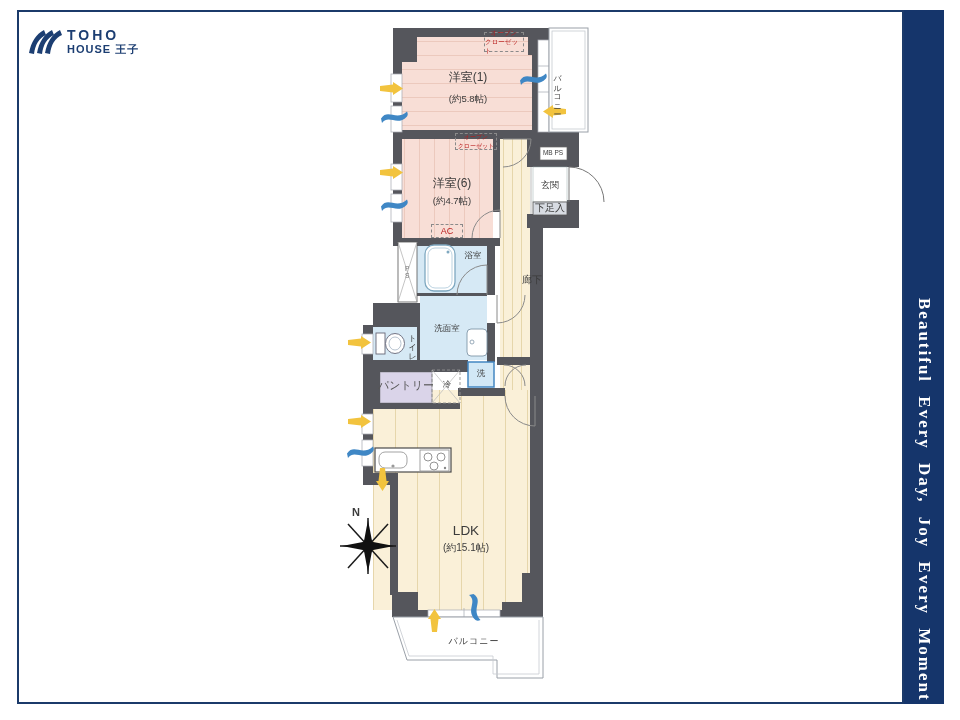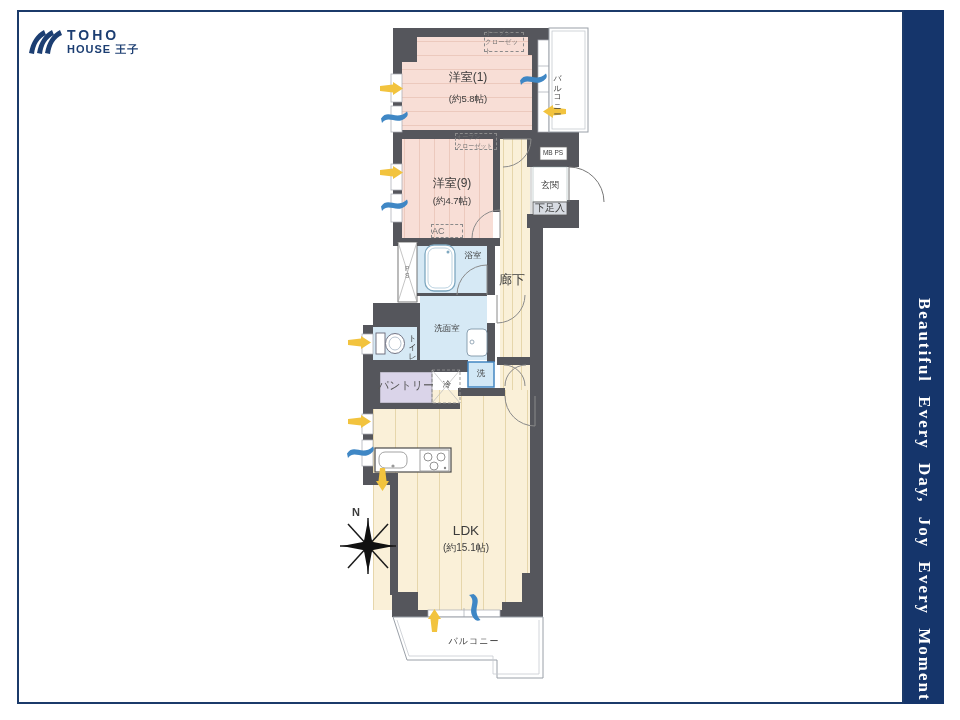--- a/index.html
+++ b/index.html
@@ -14,21 +14,21 @@
   .banner{position:absolute;left:904px;top:10px;width:40px;height:694px;background:#15356b}
   .banner-text{position:absolute;top:288px;left:50%;transform:translateX(-50%);
                writing-mode:vertical-rl;color:#fff;font-family:"Liberation Serif","DejaVu Serif",serif;
                font-weight:bold;font-size:17px;letter-spacing:2px;word-spacing:7px;white-space:nowrap}
   .plan-svg{position:absolute;left:0;top:0}
   .lbl{position:absolute;transform:translate(-50%,-50%);color:#3b3b3b;white-space:nowrap;
        text-align:right;line-height:1.12}
   .vtext{writing-mode:vertical-rl}
   .upright{text-orientation:upright}
   .dashbox{position:absolute;border:1px dashed #8a8a8a;box-sizing:border-box;display:flex;
-           flex-direction:column;align-items:flex-start;justify-content:center;color:#737373}
+           flex-direction:column;align-items:center;justify-content:center;color:#b91c1c}
 </style>
 </head>
 <body>
 
 <div class="frame"></div>
 
 <div class="logo">
   <svg width="36" height="30" viewBox="0 0 36 30">
     <g fill="#1c3e72">
       <path d="M1,26 C3,15 8,7 16,3 L18,8 C11,11 7,18 6,27 Z"></path>
@@ -214,26 +214,26 @@
     <line x1="340" y1="546" x2="396" y2="546"></line>
     <line x1="348" y1="524" x2="388" y2="568"></line>
     <line x1="388" y1="524" x2="348" y2="568"></line>
     <polygon points="368,520 373,546 368,572 363,546" fill="#111" stroke="none"></polygon>
     <polygon points="342,546 368,541 394,546 368,551" fill="#111" stroke="none"></polygon>
   </g>
 </svg>
 
 <div class="lbl" style="left:468px;top:78px;font-size:12px">洋室(1)</div>
 <div class="lbl" style="left:468px;top:99px;font-size:9.5px">(約5.8帖)</div>
-<div class="lbl" style="left:452px;top:184px;font-size:12px">洋室(9)</div>
+<div class="lbl" style="left:452px;top:184px;font-size:12px">洋室(6)</div>
 <div class="lbl" style="left:452px;top:201px;font-size:9.5px">(約4.7帖)</div>
 <div class="lbl" style="left:466px;top:531px;font-size:13.5px">LDK</div>
 <div class="lbl" style="left:466px;top:548px;font-size:10px">(約15.1帖)</div>
 <div class="lbl" style="left:473px;top:256px;font-size:8.5px">浴室</div>
-<div class="lbl" style="left:512px;top:280px;font-size:13px">廊下</div>
+<div class="lbl" style="left:532px;top:280px;font-size:10px">廊下</div>
 <div class="lbl" style="left:447px;top:329px;font-size:8.5px">洗面室</div>
 <div class="lbl" style="left:406px;top:385px;font-size:11px;color:#555">パントリー</div>
 <div class="lbl" style="left:447px;top:385px;font-size:8.5px">冷</div>
 <div class="lbl" style="left:481px;top:374px;font-size:8.5px">洗</div>
 <div class="lbl" style="left:553px;top:153px;font-size:6.5px">MB PS</div>
 <div class="lbl" style="left:550px;top:185px;font-size:9px">玄関</div>
 <div class="lbl" style="left:550px;top:208px;font-size:10px">下足入</div>
 <div class="lbl" style="left:474px;top:641px;font-size:9px;letter-spacing:1px">バルコニー</div>
 <div class="lbl vtext" style="left:556px;top:90px;font-size:8px;letter-spacing:1px">バルコニー</div>
 <div class="lbl vtext" style="left:411px;top:343px;font-size:8px">トイレ</div>

